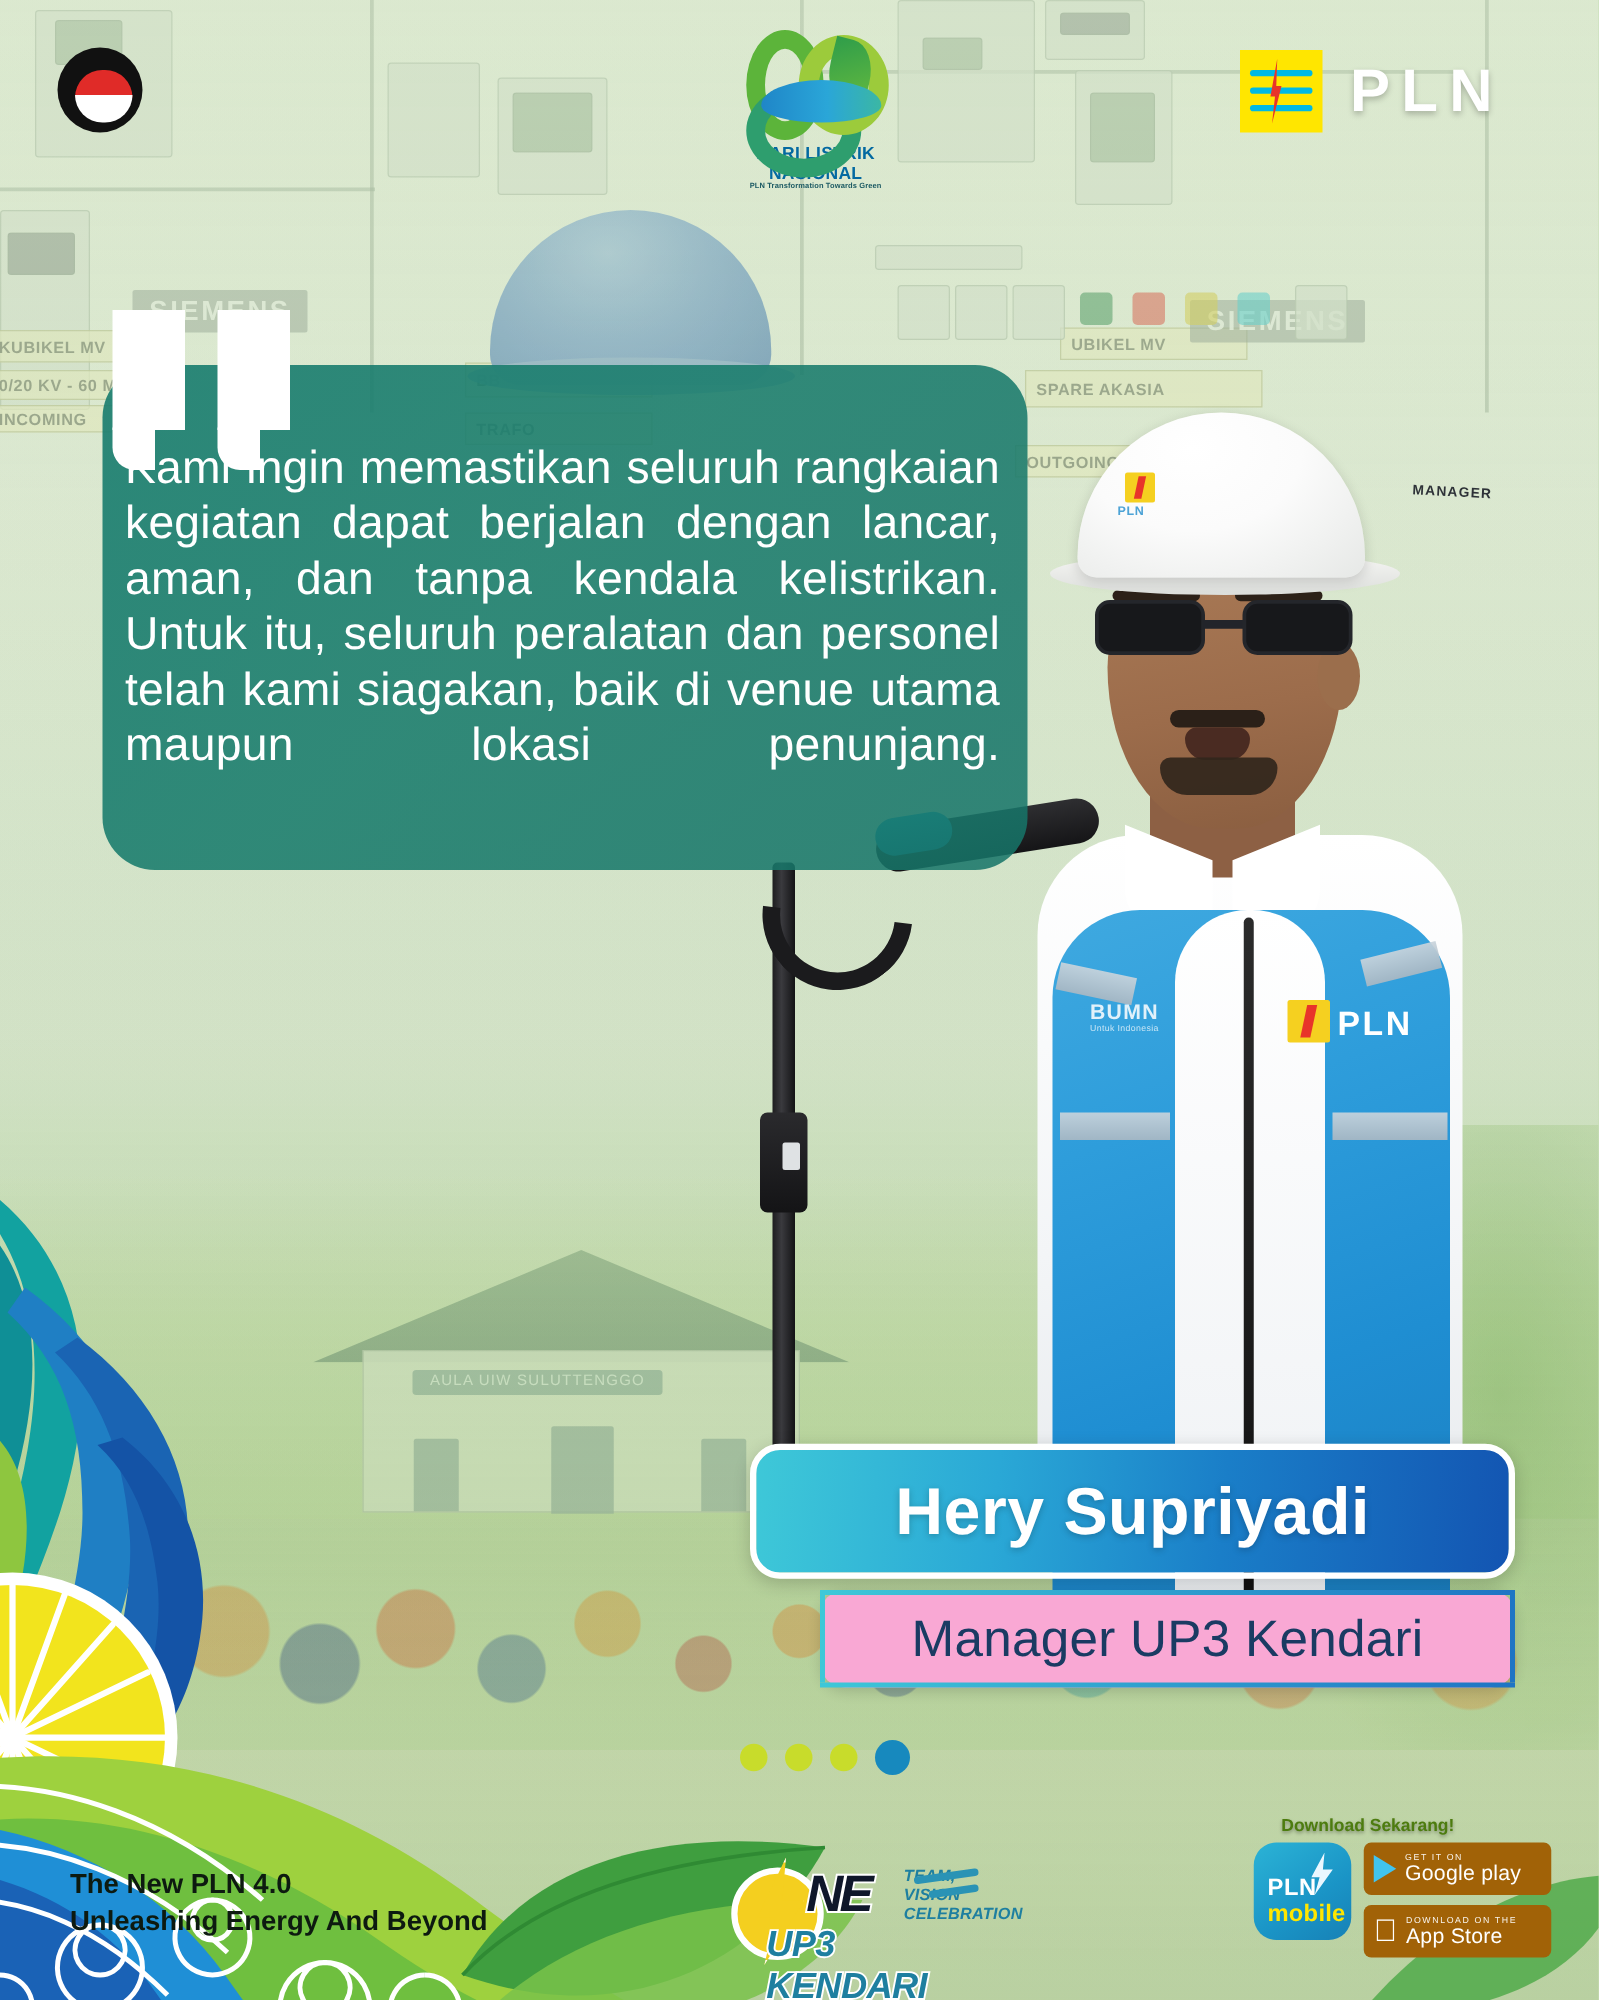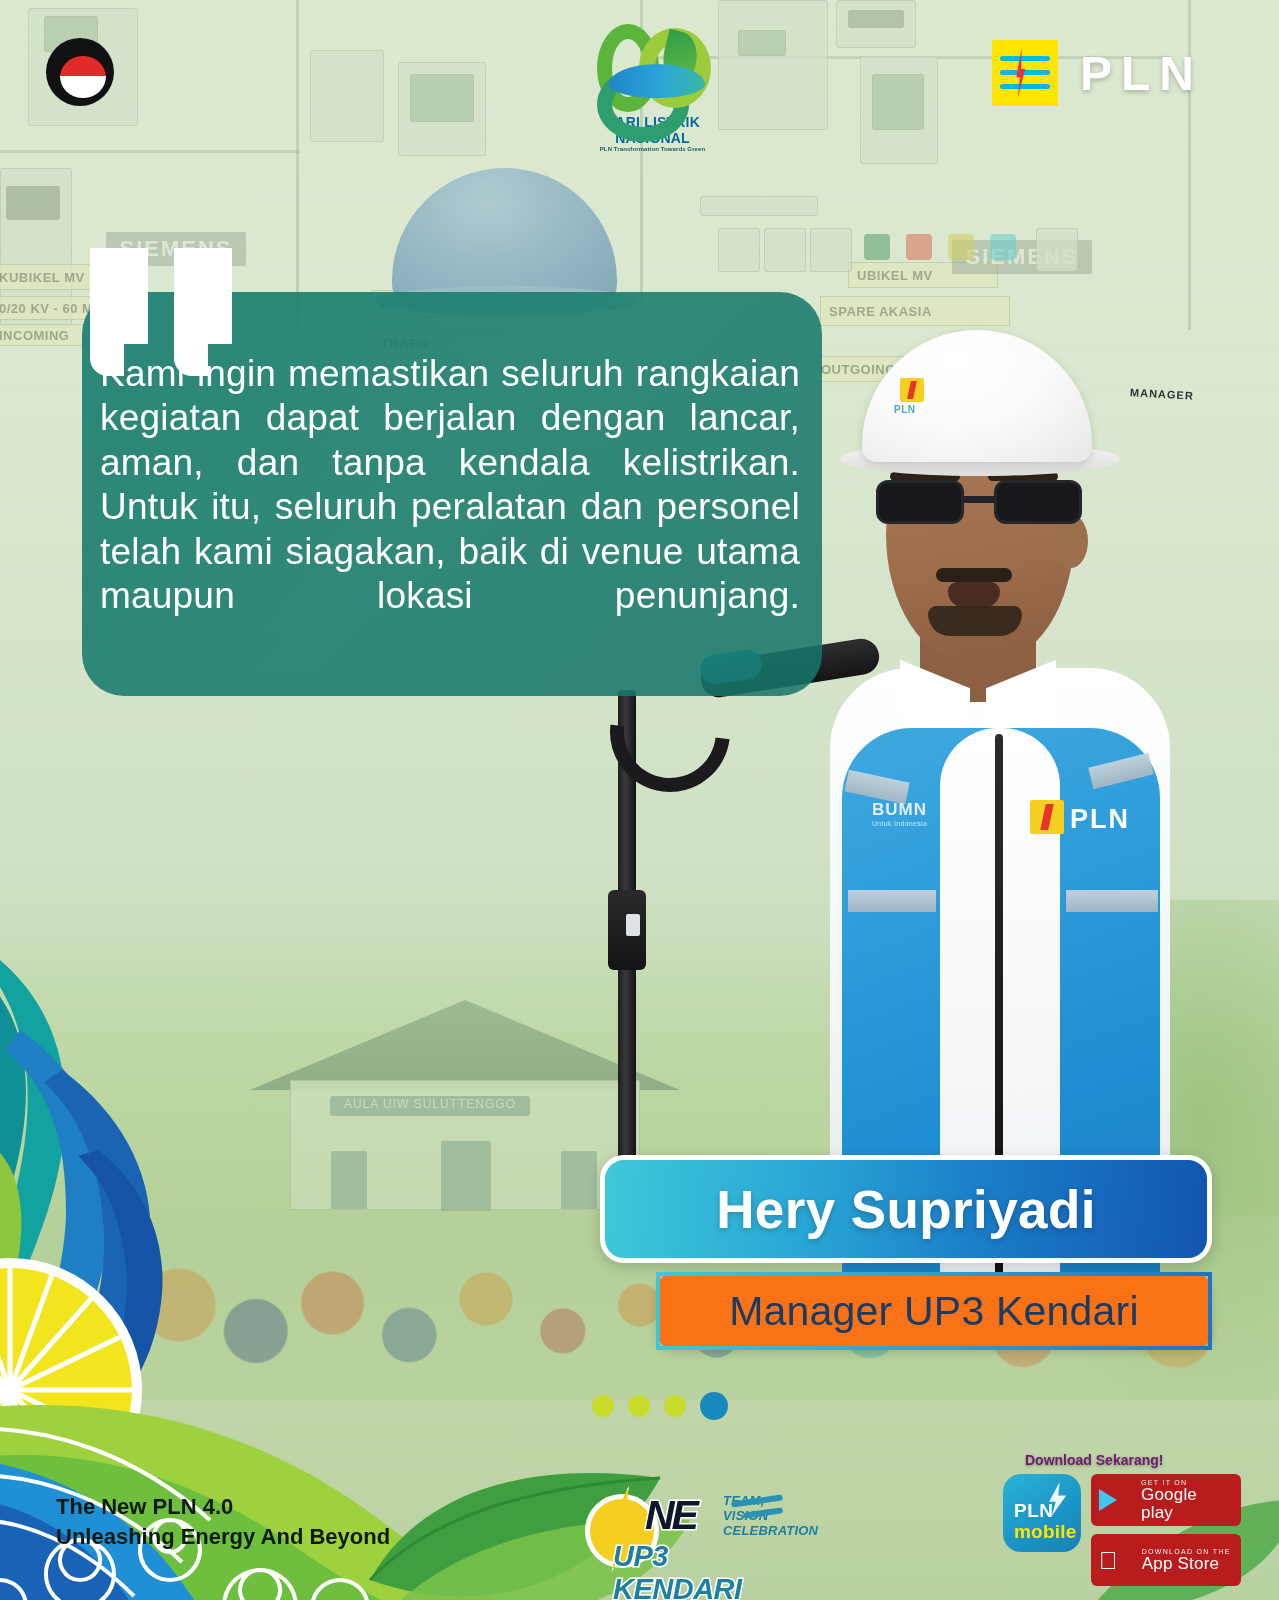--- a/index.html
+++ b/index.html
@@ -230,21 +230,21 @@
     position:absolute; left:600px; top:1155px; width:612px; height:108px;
     background:linear-gradient(95deg,#3ec8d8 0%,#2aa8d6 32%,#1a7ec8 62%,#1355b2 100%);
     border:5px solid #ffffff; border-radius:24px;
     display:flex; align-items:center; justify-content:center;
     box-shadow:0 4px 14px rgba(0,0,0,.18);
   }
   .name-bar span { color:#fff; font-size:53px; font-weight:700; letter-spacing:.4px;
     text-shadow:0 2px 6px rgba(0,0,0,.22); }
   .title-bar {
     position:absolute; left:656px; top:1272px; width:556px; height:78px;
-    background:#f97316; border:4px solid;
+    background:#f9a8d4; border:4px solid;
     border-image:linear-gradient(95deg,#3ec8d8,#1f74c4) 1;
     border-radius:20px; display:flex; align-items:center; justify-content:center;
     box-shadow:0 3px 10px rgba(0,0,0,.14);
   }
   .title-bar span { color:#1a3b63; font-size:41px; letter-spacing:.2px; }
 
   
   .dots { position:absolute; left:592px; top:1392px; display:flex; align-items:center; gap:14px; z-index:9; }
   .dot { width:22px; height:22px; border-radius:50%; }
   .dot.active { width:28px; height:28px; }
@@ -275,32 +275,32 @@
   .one-up3 { position:absolute; left:38px; top:62px; font-size:29px; font-weight:700;
     color:#1e7fa0; font-style:italic; letter-spacing:-.5px;
     -webkit-text-stroke:3px #fff; paint-order:stroke fill; }
   .one-swish { position:absolute; right:2px; top:20px; width:52px; height:6px;
     background:#2a93b5; border-radius:4px; transform:rotate(-8deg); }
   .one-swish2 { position:absolute; right:2px; top:32px; width:40px; height:6px;
     background:#2a93b5; border-radius:4px; transform:rotate(-8deg); }
 
   
   .dl { position:absolute; right:26px; top:1452px; width:250px; z-index:10; }
-  .dl-title { color:#701a75; font-size:14px; font-weight:700; text-align:left; margin-left:22px;
+  .dl-title { color:#4d7c0f; font-size:14px; font-weight:700; text-align:left; margin-left:22px;
     text-shadow:0 1px 3px rgba(0,0,0,.35); }
   .dl-row { display:flex; gap:10px; align-items:flex-start; margin-top:6px; }
   .pln-mobile { width:78px; height:78px; border-radius:18px;
     background:linear-gradient(145deg,#2bb3d6,#1a94c6 60%,#1781b6);
     position:relative; flex:none; }
   .pm-bolt { position:absolute; right:13px; top:8px; width:22px; height:34px;
     background:#eaf7ff; clip-path:polygon(62% 0,14% 58%,44% 58%,26% 100%,92% 40%,56% 40%); }
   .pm-t1 { position:absolute; left:11px; top:26px; color:#fff; font-size:19px; font-weight:700; letter-spacing:.5px; }
   .pm-t2 { position:absolute; left:11px; top:47px; color:#ffe600; font-size:19px; font-weight:700; letter-spacing:.2px; }
-  .store { width:150px; height:52px; background:#b91c1c; border-radius:6px;
-    display:flex; align-items:center; padding:0 8px; gap:24px; color:#fff; }
+  .store { width:150px; height:42px; background:#a16207; border-radius:6px;
+    display:flex; align-items:center; padding:0 8px; gap:7px; color:#fff; }
   .store + .store { margin-top:8px; }
   .store-lines { line-height:1.02; }
   .store-sm { font-size:7px; letter-spacing:1.3px; text-transform:uppercase; opacity:.92; }
   .store-lg { font-size:17px; font-weight:400; letter-spacing:.2px; }
   .gp-tri { width:0;height:0;border-top:11px solid transparent;border-bottom:11px solid transparent;
     border-left:18px solid #41c4ef; flex:none; }
   .apple { font-size:25px; line-height:1; flex:none; }
 
   
   .nosel { user-select:none; }

